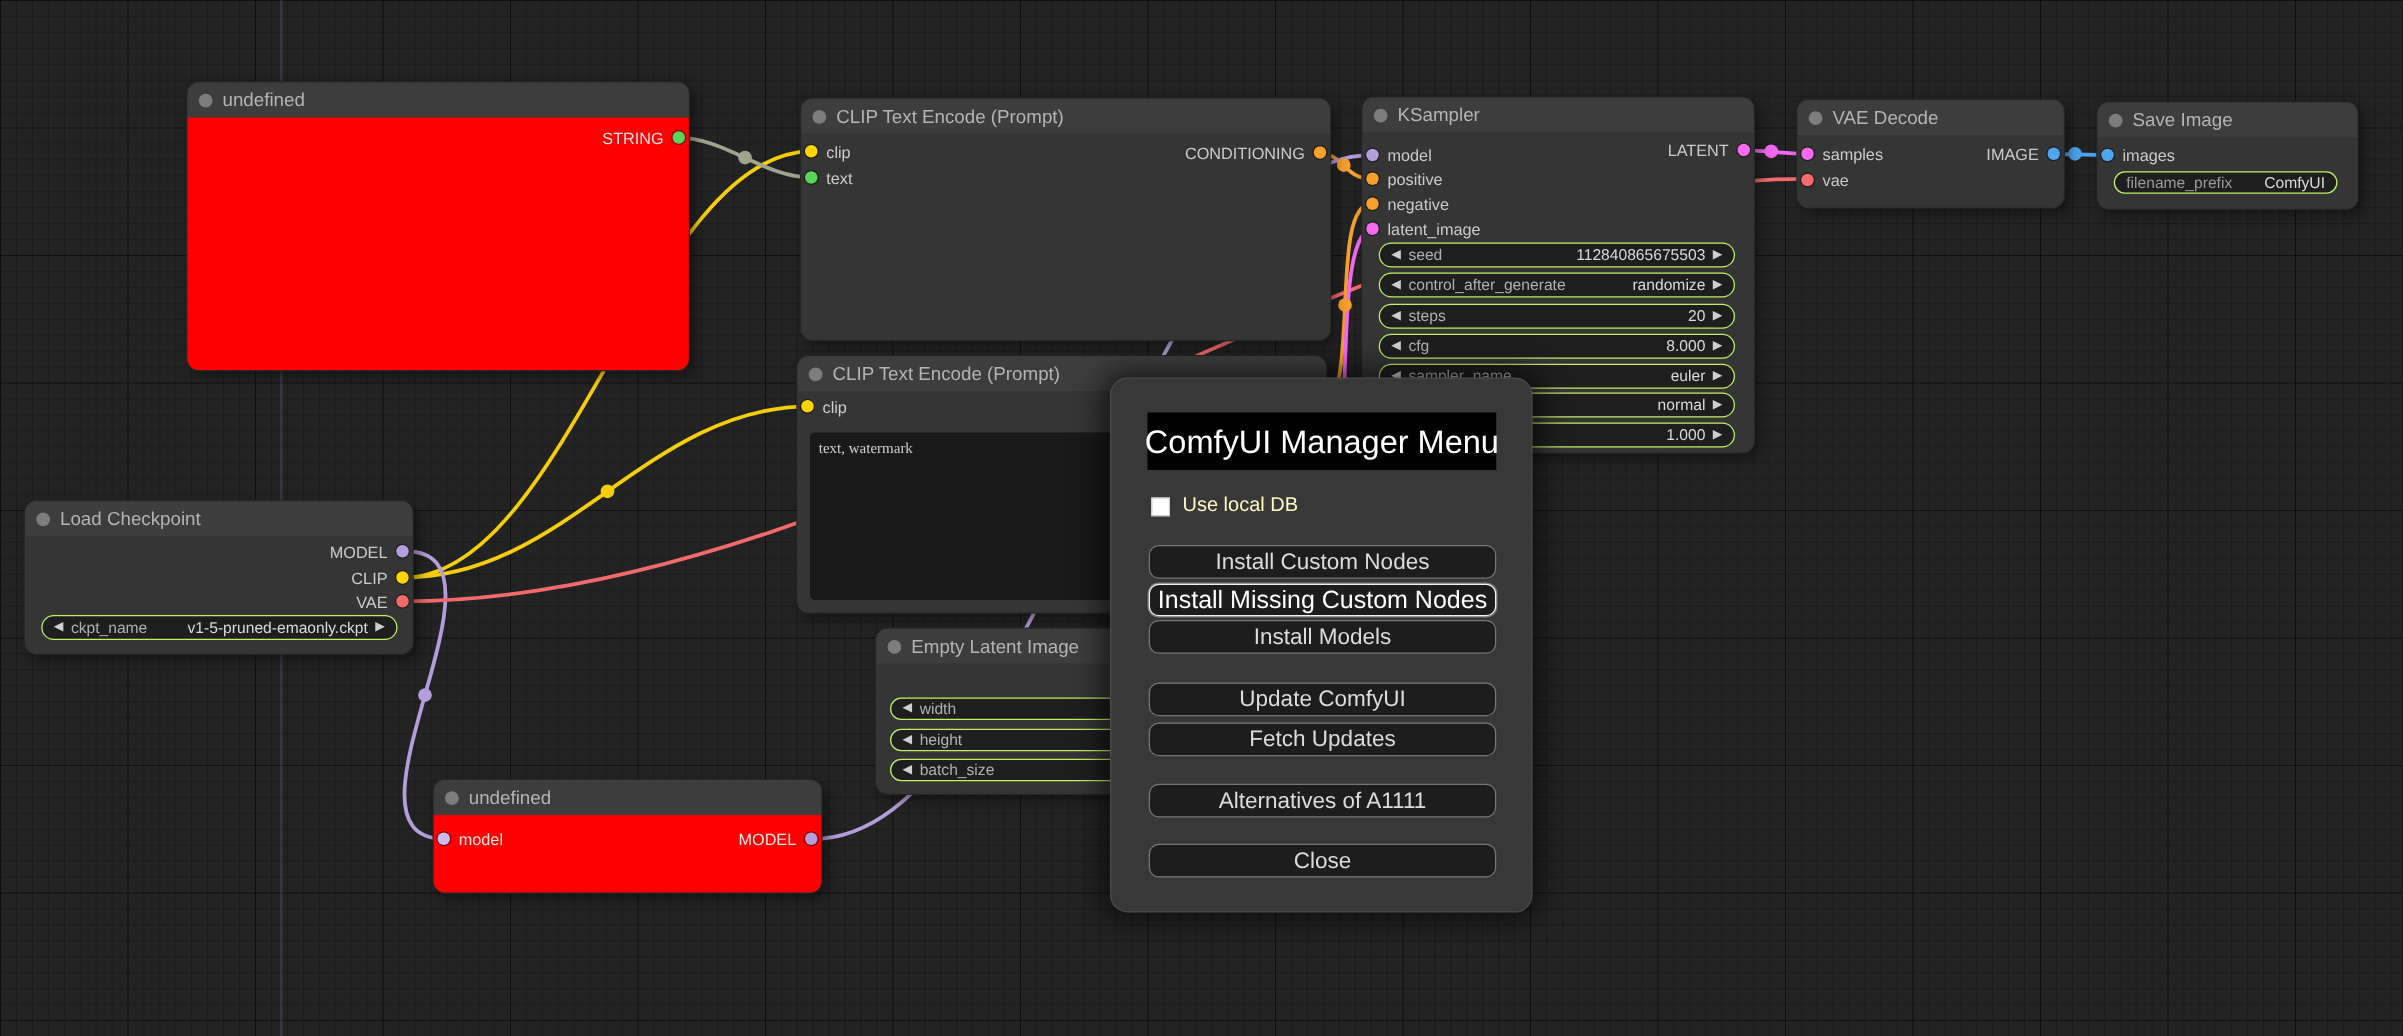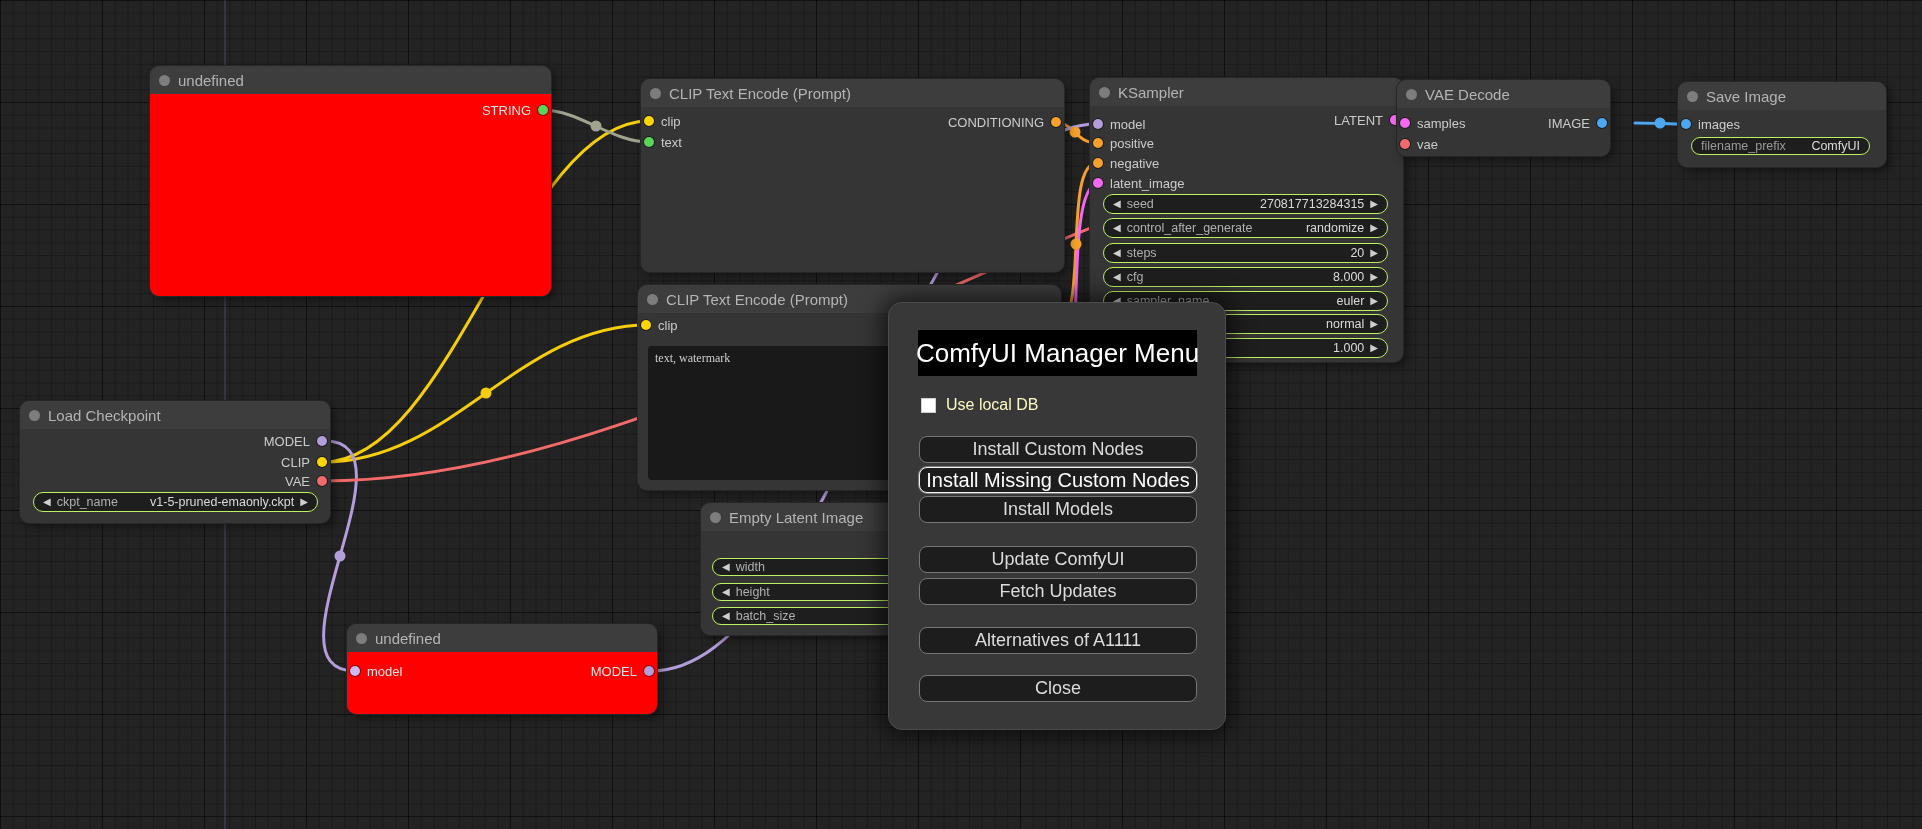--- a/index.html
+++ b/index.html
@@ -137,21 +137,21 @@
       <span class="pdot" style="background:#f568f0"></span>
       <span>latent_image</span>
     </div>
     <div class="port out" style="top:33px">
       <span>LATENT</span>
       <span class="pdot" style="background:#f568f0"></span>
     </div>
     <div class="widget" style="left:13px;top:116px;width:285px">
       <span class="warr">◀</span>
       <span class="wlabel">seed</span>
-      <span class="wvalue">270817713284315</span>
+      <span class="wvalue">112840865675503</span>
       <span class="warr">▶</span>
     </div>
     <div class="widget" style="left:13px;top:140px;width:285px">
       <span class="warr">◀</span>
       <span class="wlabel">control_after_generate</span>
       <span class="wvalue">randomize</span>
       <span class="warr">▶</span>
     </div>
     <div class="widget" style="left:13px;top:165px;width:285px">
       <span class="warr">◀</span>
@@ -178,21 +178,21 @@
       <span class="warr">▶</span>
     </div>
     <div class="widget" style="left:13px;top:260px;width:285px">
       <span class="warr">◀</span>
       <span class="wlabel"></span>
       <span class="wvalue">1.000</span>
       <span class="warr">▶</span>
     </div>
   </div>
 
-  <div class="node" style="left:1397px;top:80px;width:213px;height:76px">
+  <div class="node" style="left:1438px;top:80px;width:213px;height:86px">
     <div class="ntitle">
       <span class="tdot"></span>
       <span class="ttext">VAE Decode</span>
     </div>
     <div class="nbody"></div>
     <div class="port in" style="top:34px">
       <span class="pdot" style="background:#f568f0"></span>
       <span>samples</span>
     </div>
     <div class="port in" style="top:55px">

